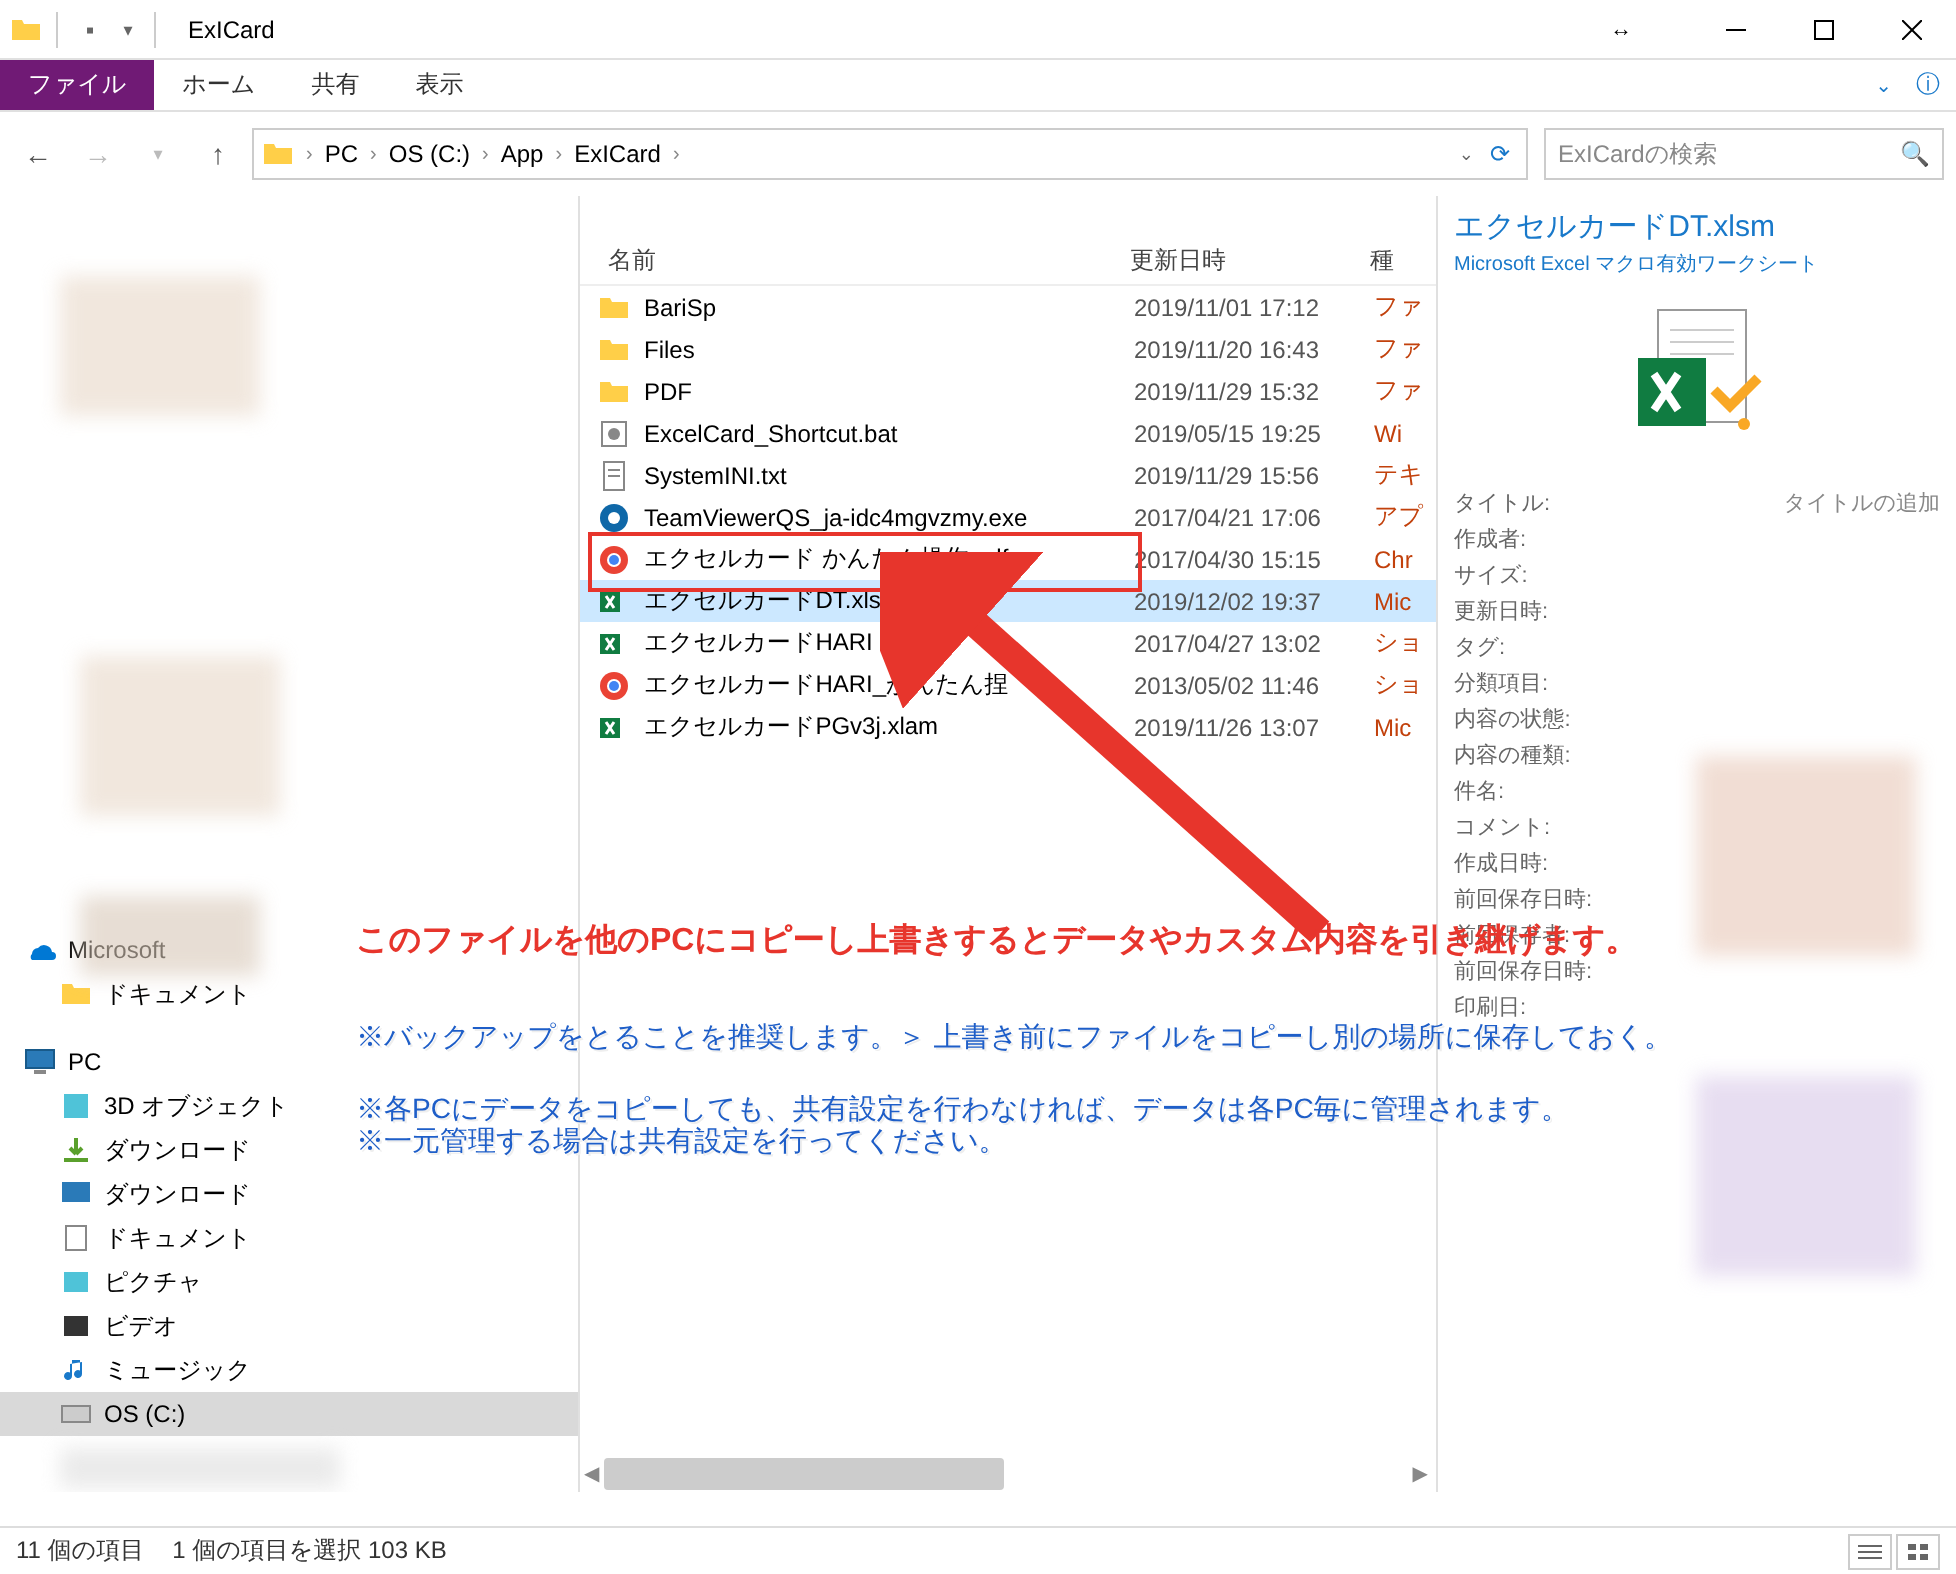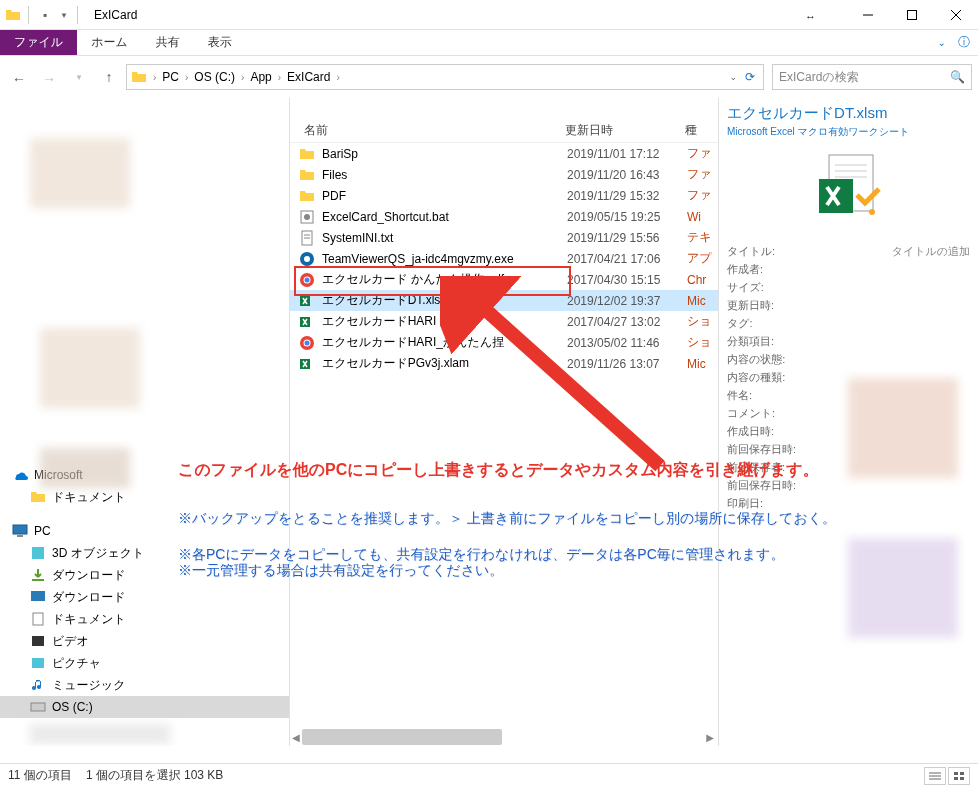--- a/index.html
+++ b/index.html
@@ -207,29 +207,29 @@
           <span>ダウンロード</span>
         </div>
       <div class="tree-item indent">
           <svg width="16" height="16">
             <rect x="3" y="2" width="10" height="12" fill="#fff" stroke="#888"></rect>
           </svg>
           <span>ドキュメント</span>
         </div>
       <div class="tree-item indent">
           <svg width="16" height="16">
+            <rect x="2" y="3" width="12" height="10" fill="#4fc3d8"></rect>
+          </svg>
+          <span>ピクチャ</span>
+        </div>
+      <div class="tree-item indent">
+          <svg width="16" height="16">
             <rect x="2" y="3" width="12" height="10" fill="#333"></rect>
           </svg>
           <span>ビデオ</span>
-        </div>
-      <div class="tree-item indent">
-          <svg width="16" height="16">
-            <rect x="2" y="3" width="12" height="10" fill="#4fc3d8"></rect>
-          </svg>
-          <span>ピクチャ</span>
         </div>
       <div class="tree-item indent">
           <svg width="16" height="16">
             <path fill="#1979ca" d="M6 3v8a2 2 0 11-1-1.7V5l6-1v6a2 2 0 11-1-1.7V3z"></path>
           </svg>
           <span>ミュージック</span>
         </div>
       <div class="tree-item indent selected">
           <svg width="16" height="16">
             <rect x="1" y="4" width="14" height="8" fill="#ccc" stroke="#888"></rect>

